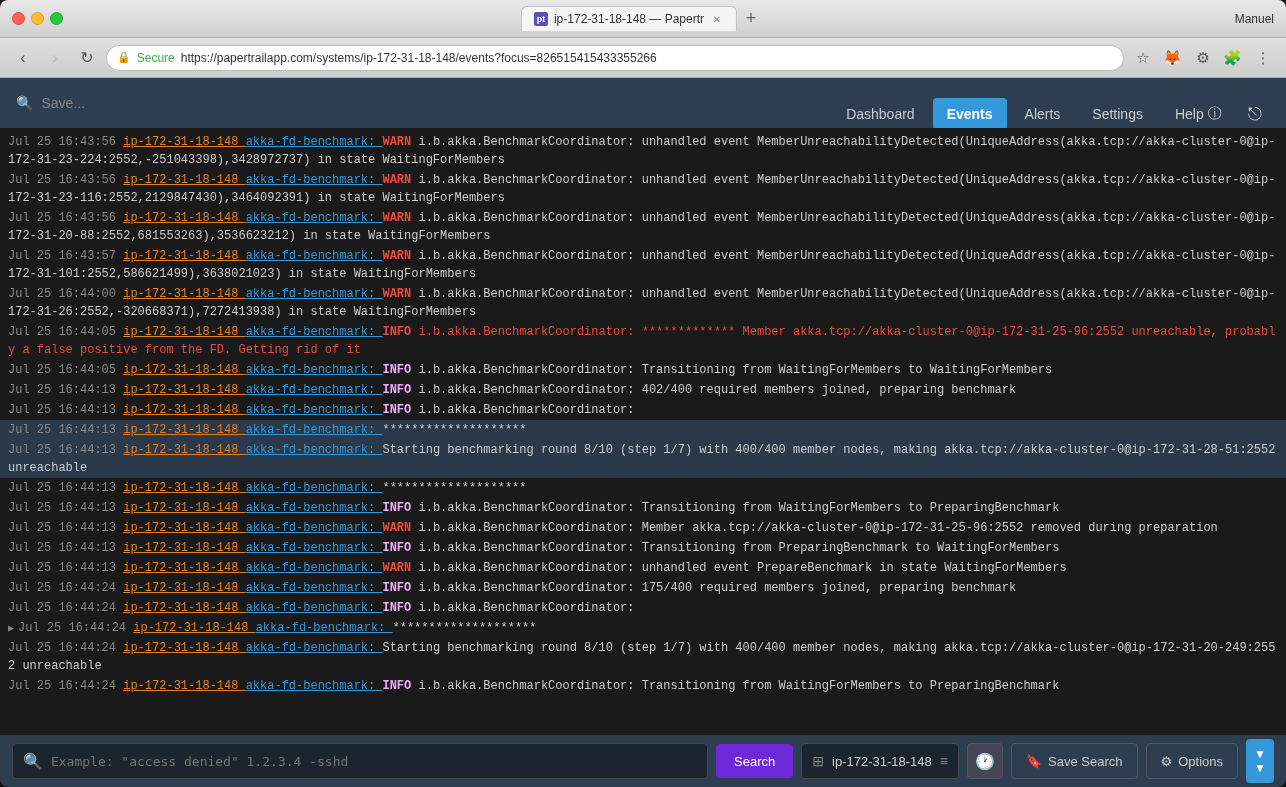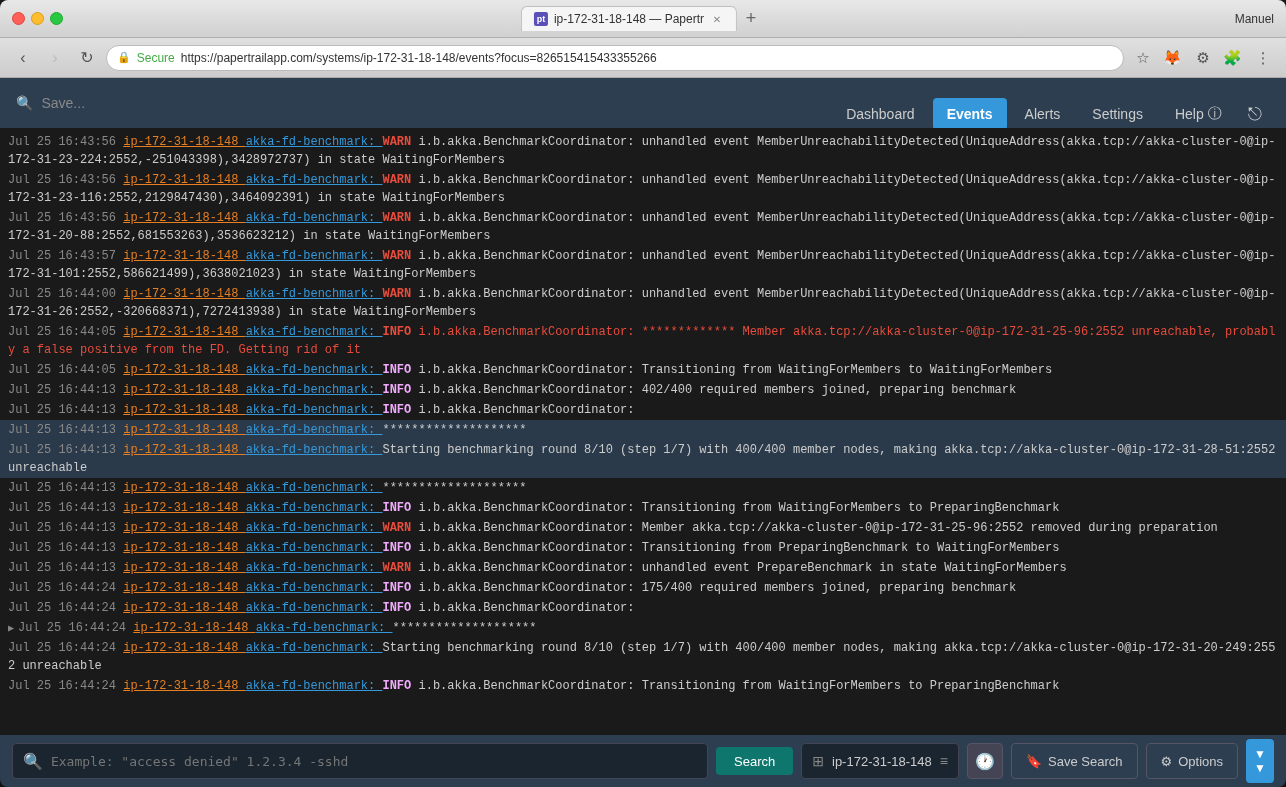--- a/index.html
+++ b/index.html
@@ -309,29 +309,29 @@
       background: transparent;
       border: none;
       outline: none;
       color: #aaa;
       font-size: 13px;
       flex: 1;
       font-family: 'Menlo', monospace;
     }
 
     .search-btn {
-      background: #0f766e;
+      background: #6d28d9;
       color: white;
       border: none;
       border-radius: 4px;
       padding: 7px 18px;
       font-size: 13px;
       font-weight: 500;
       cursor: pointer;
-      height: 28px;
+      height: 34px;
     }
 
     .system-selector {
       background: #1a252f;
       border: 1px solid #445;
       border-radius: 4px;
       display: flex;
       align-items: center;
       padding: 0 10px;
       gap: 8px;

